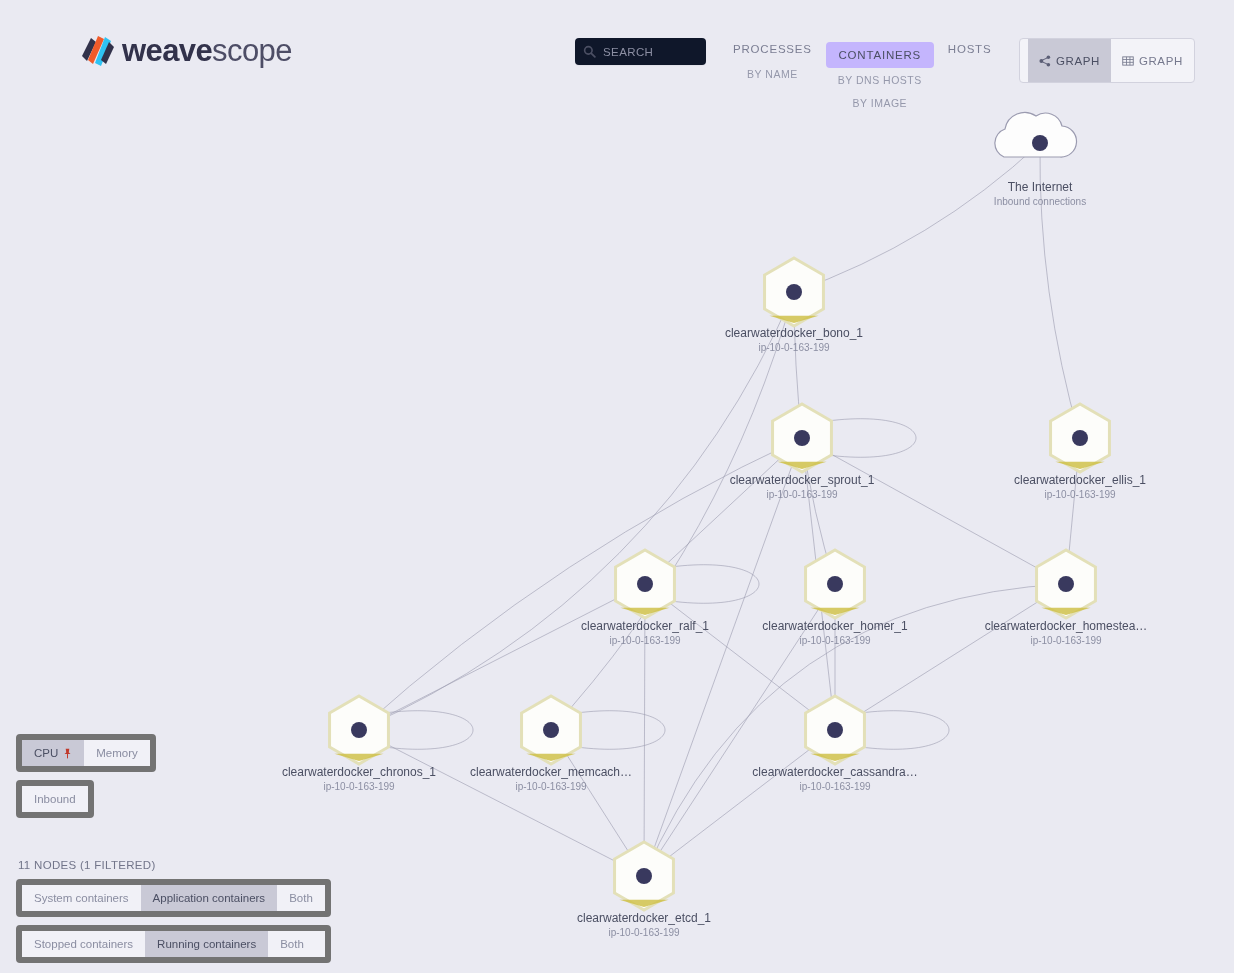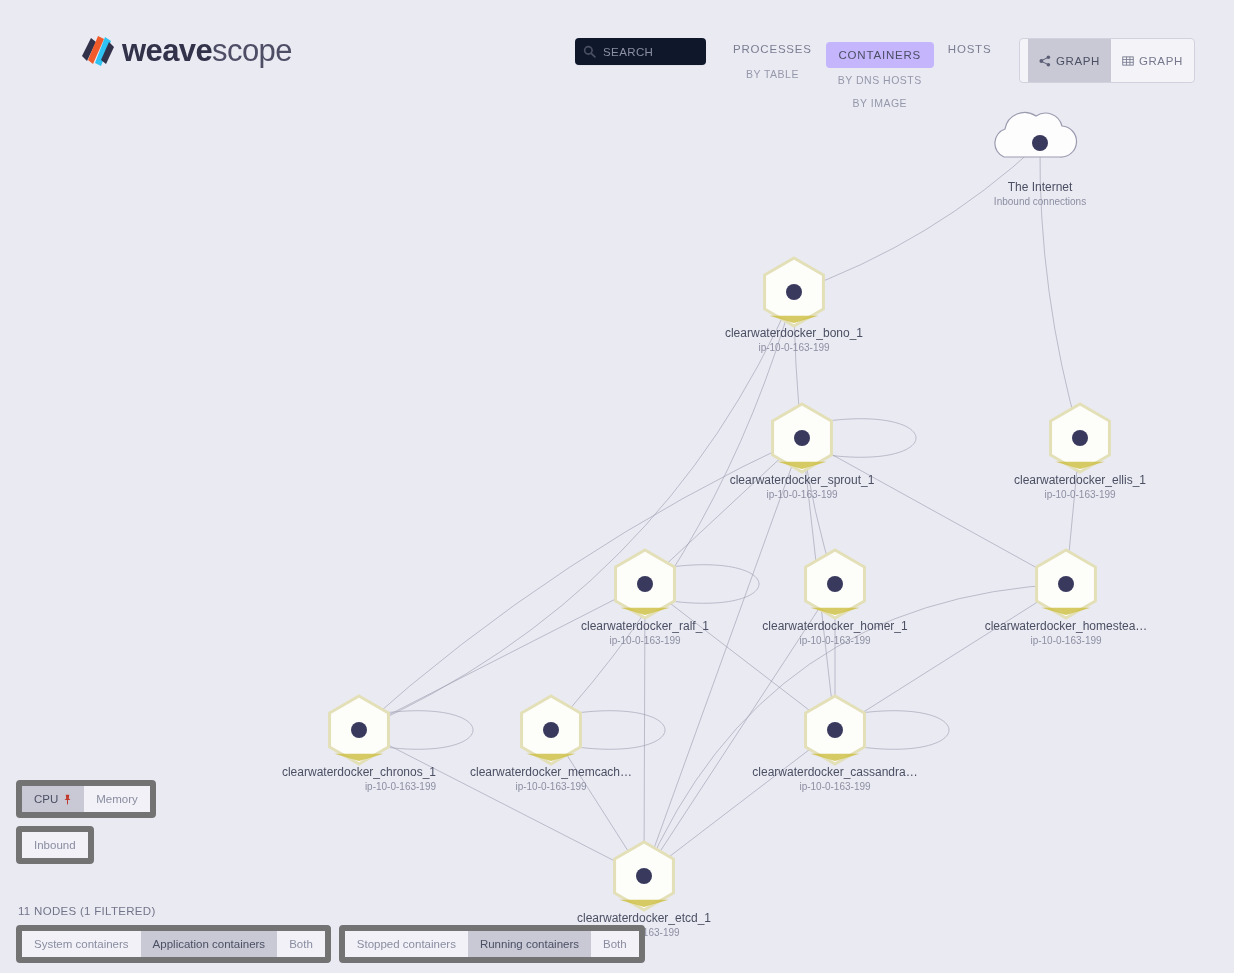--- a/index.html
+++ b/index.html
@@ -238,21 +238,21 @@
         <span class="nl-sub">ip-10-0-163-199</span>
       </div>
       <div class="node-label" style="left: 835px; top: 619px;">
         <span class="nl-main">clearwaterdocker_homer_1</span>
         <span class="nl-sub">ip-10-0-163-199</span>
       </div>
       <div class="node-label" style="left: 1066px; top: 619px;">
         <span class="nl-main">clearwaterdocker_homestea…</span>
         <span class="nl-sub">ip-10-0-163-199</span>
       </div>
-      <div class="node-label" style="left: 359px; top: 765px; text-align: right;">
+      <div class="node-label" style="left: 359px; top: 765px;">
         <span class="nl-main">clearwaterdocker_chronos_1</span>
         <span class="nl-sub">ip-10-0-163-199</span>
       </div>
       <div class="node-label" style="left: 551px; top: 765px;">
         <span class="nl-main">clearwaterdocker_memcach…</span>
         <span class="nl-sub">ip-10-0-163-199</span>
       </div>
       <div class="node-label" style="left: 835px; top: 765px;">
         <span class="nl-main">clearwaterdocker_cassandra…</span>
         <span class="nl-sub">ip-10-0-163-199</span>
@@ -283,21 +283,21 @@
       <svg id="search-icon" viewBox="0 0 16 16">
         <circle cx="6.6" cy="6.6" r="4.6" fill="none" stroke="#4b4f63" stroke-width="2"></circle>
         <line x1="10.2" y1="10.2" x2="14.6" y2="14.6" stroke="#4b4f63" stroke-width="2.2" stroke-linecap="round"></line>
       </svg>
       <span id="search-placeholder">SEARCH</span>
     </div>
 
     <div id="topologies">
         <div class="topo-col">
           <div class="topo-main">PROCESSES</div>
-          <div class="topo-sub">BY TABLE</div>
+          <div class="topo-sub">BY NAME</div>
         </div>
         <div class="topo-col">
           <div class="topo-main selected">CONTAINERS</div>
           <div class="topo-sub">BY DNS HOSTS</div>
           <div class="topo-sub">BY IMAGE</div>
         </div>
         <div class="topo-col">
           <div class="topo-main">HOSTS</div>
         </div>
       </div>
@@ -344,21 +344,21 @@
         <div class="grp-btn">
           <span>Memory</span>
         </div>
       </div>
     <div class="btn-group" id="network-group">
         <div class="grp-btn">
           <span>Inbound</span>
         </div>
       </div>
     <div id="node-count">11 NODES (1 FILTERED)</div>
-    <div id="filter-groups" style="display: flex; gap: 8px;">
+    <div id="filter-groups" style="display: flex; flex-direction: column; gap: 8px;">
         <div class="btn-group">
           <div class="grp-btn">
             <span>System containers</span>
           </div>
           <div class="grp-btn selected">
             <span>Application containers</span>
           </div>
           <div class="grp-btn">
             <span>Both</span>
           </div>

